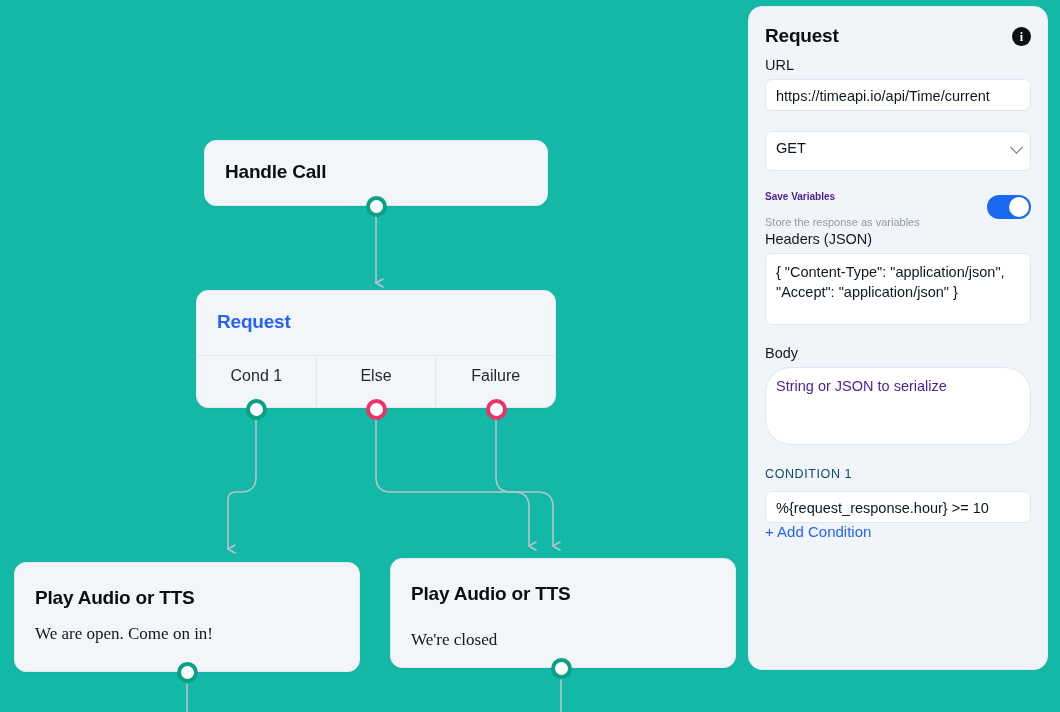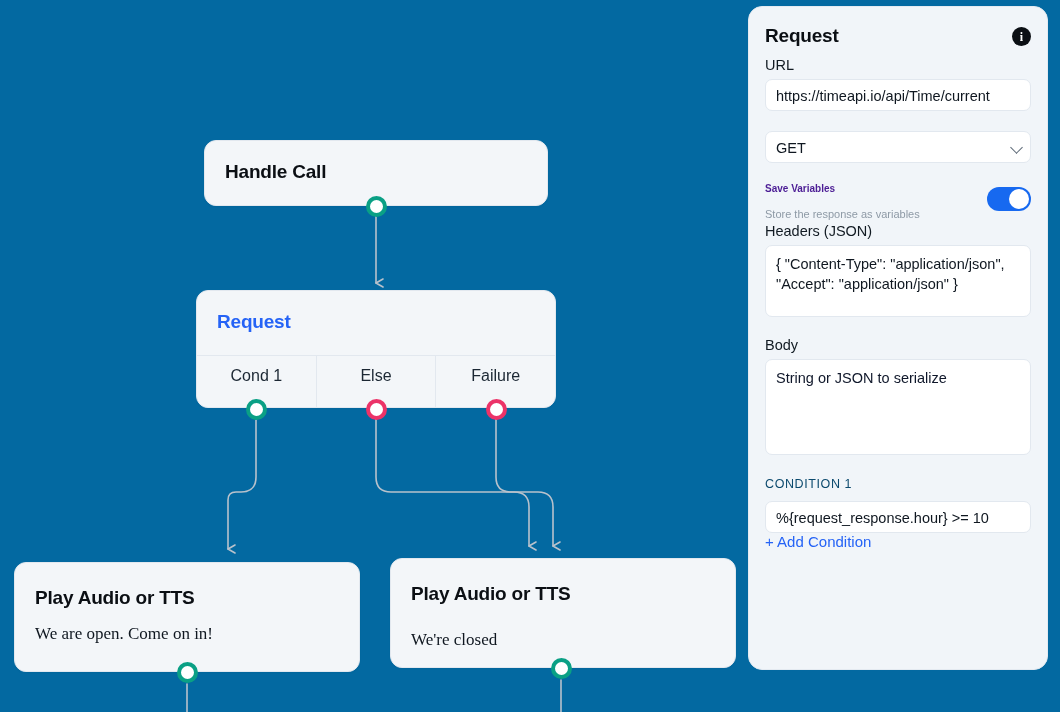--- a/index.html
+++ b/index.html
@@ -5,21 +5,21 @@
   * { box-sizing: border-box; margin: 0; padding: 0; }
   html, body {
     width: 1060px; height: 712px;
     background: #ffffff;
     font-family: "Liberation Sans", sans-serif;
     overflow: hidden;
   }
   #root { position: relative; width: 1060px; height: 712px; }
 
   
-  #canvas { position: absolute; inset: 0; background: #0369a1; }
+  #canvas { position: absolute; inset: 0; background: #14b8a6; }
   #edges { position: absolute; left: 0; top: 0; width: 748px; height: 712px; pointer-events: none; }
 
   .node {
     position: absolute;
     background: #f3f6f9;
     border: 1px solid #e2e8ef;
     border-radius: 12px;
     box-shadow: 0 1px 2px rgba(16,24,40,.04);
   }
   .node-title {
@@ -103,35 +103,35 @@
     border: 1px solid #e2e8ef;
     border-radius: 7px;
     font-family: "Liberation Sans", sans-serif;
     font-size: 14.5px;
     color: #0f1720;
     outline: none;
   }
   .text-input { height: 32px; padding: 0 10px; line-height: 32px;
     white-space: nowrap; overflow: hidden; text-overflow: clip; }
   .select-input {
-    height: 32px; padding: 0 26px 0 10px; line-height: 32px; position: relative;
+    height: 40px; padding: 0 26px 0 10px; line-height: 32px; position: relative;
   }
   .select-wrap { position: relative; }
   .chev {
     position: absolute; right: 10px; top: 12px;
     width: 9px; height: 9px;
     border-right: 1.6px solid #5a6775; border-bottom: 1.6px solid #5a6775;
     transform: rotate(45deg);
   }
   .textarea-input {
     padding: 8px 10px; line-height: 1.38;
     word-break: break-word; white-space: pre-wrap;
   }
   #headers-box { height: 72px; }
-  #body-box { height: 96px; color: #0f172a; }
+  #body-box { height: 78px; color: #4c1d95; border-radius: 26px; }
 
   .row-gap-20 { height: 20px; }
 
   #save-row { position: relative; height: 40px; margin-top: 20px; }
   #save-title { font-size: 10px; font-weight: 700; color: #4c1d95; }
   #save-sub { font-size: 11px; color: #8e9aa6; margin-top: 14px; }
   #toggle {
     position: absolute; right: 0; top: 4px;
     width: 44px; height: 24px; border-radius: 12px; background: #1769f0;
   }

